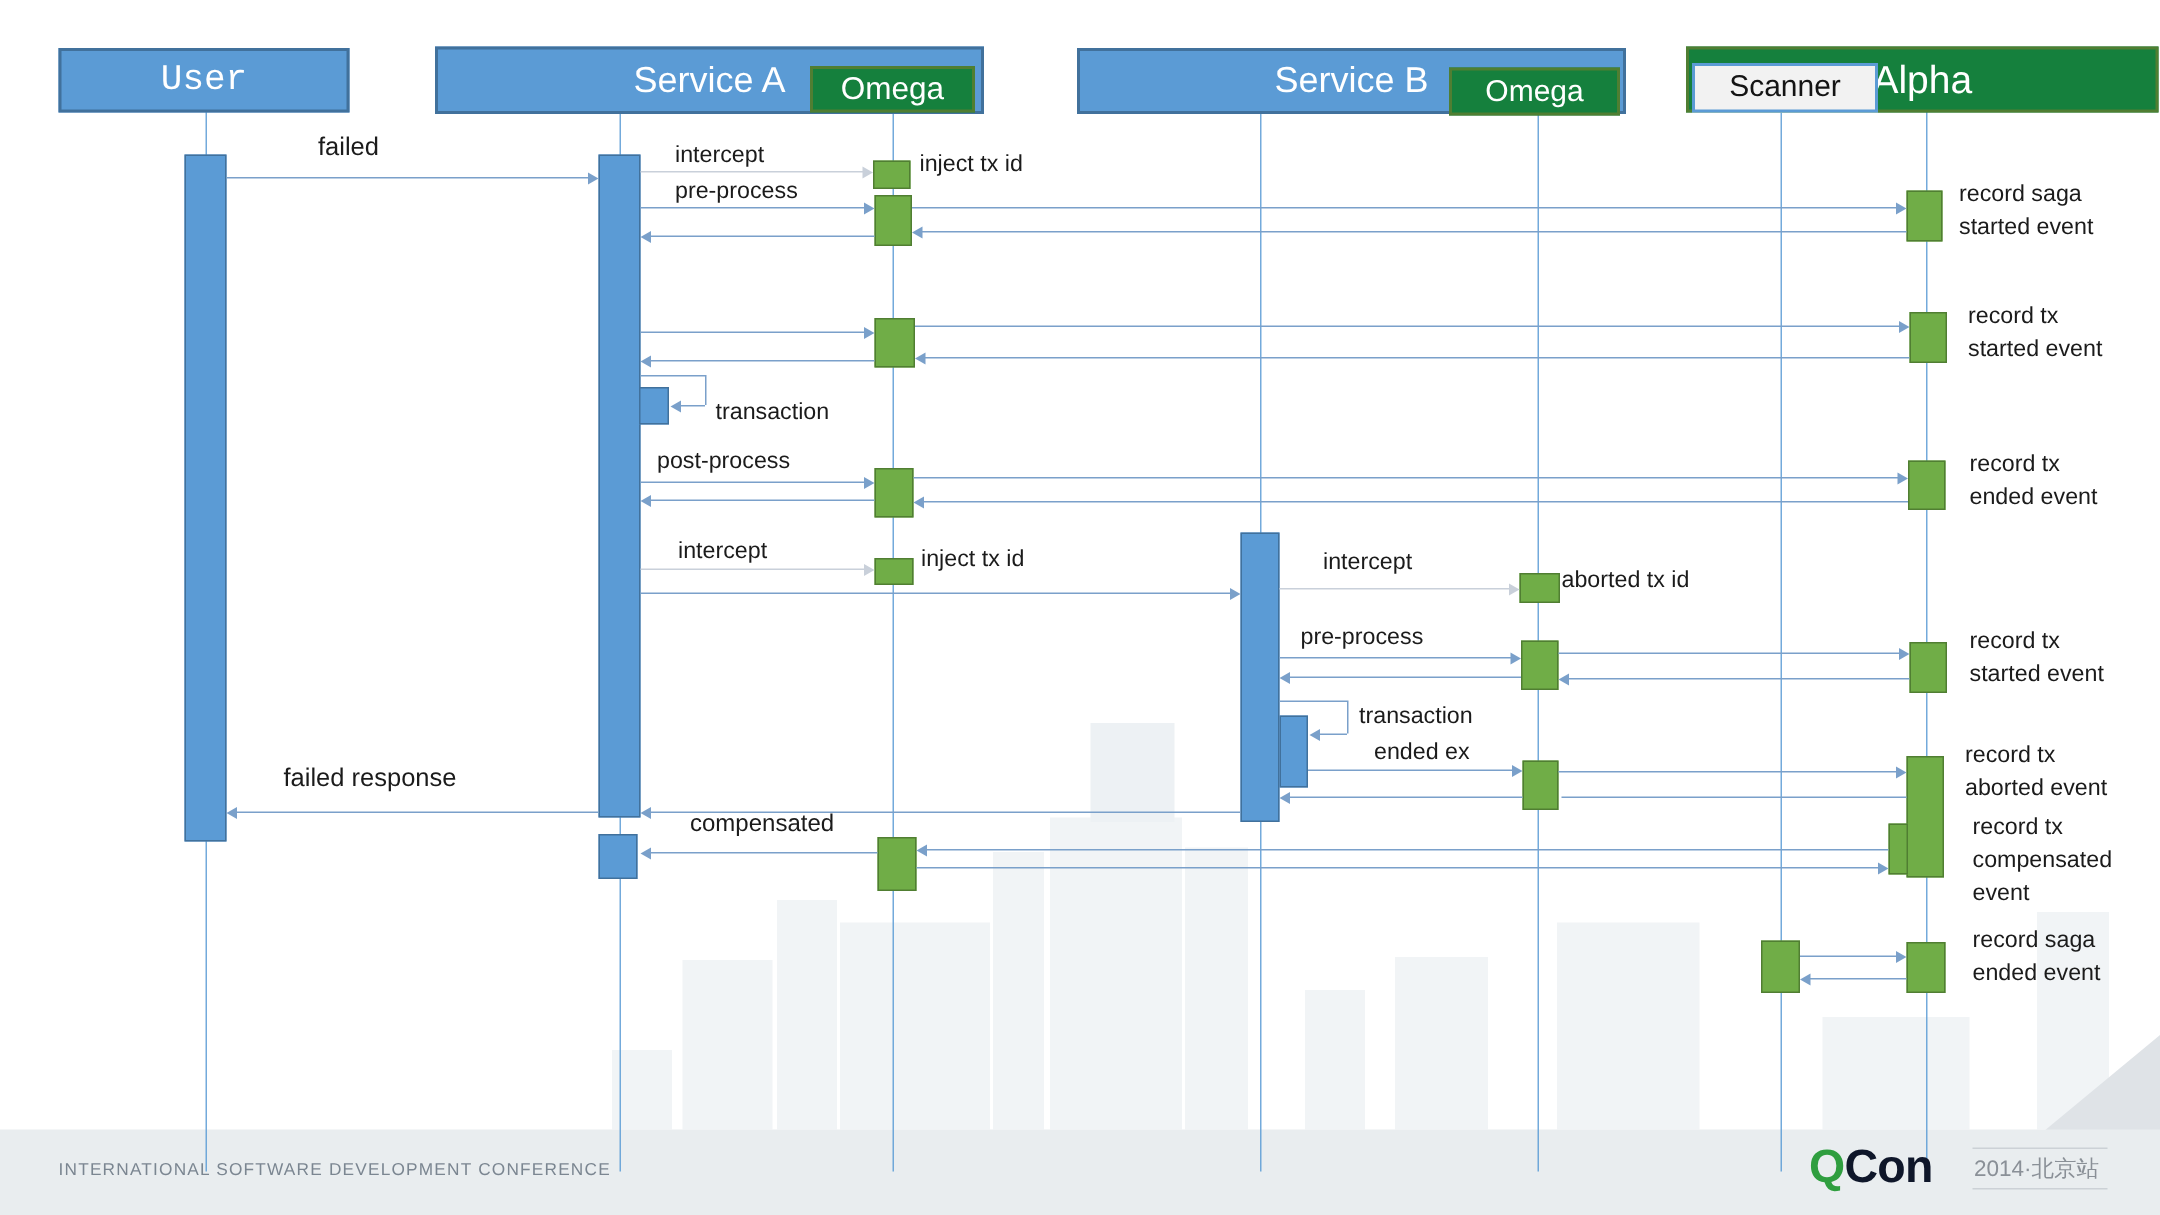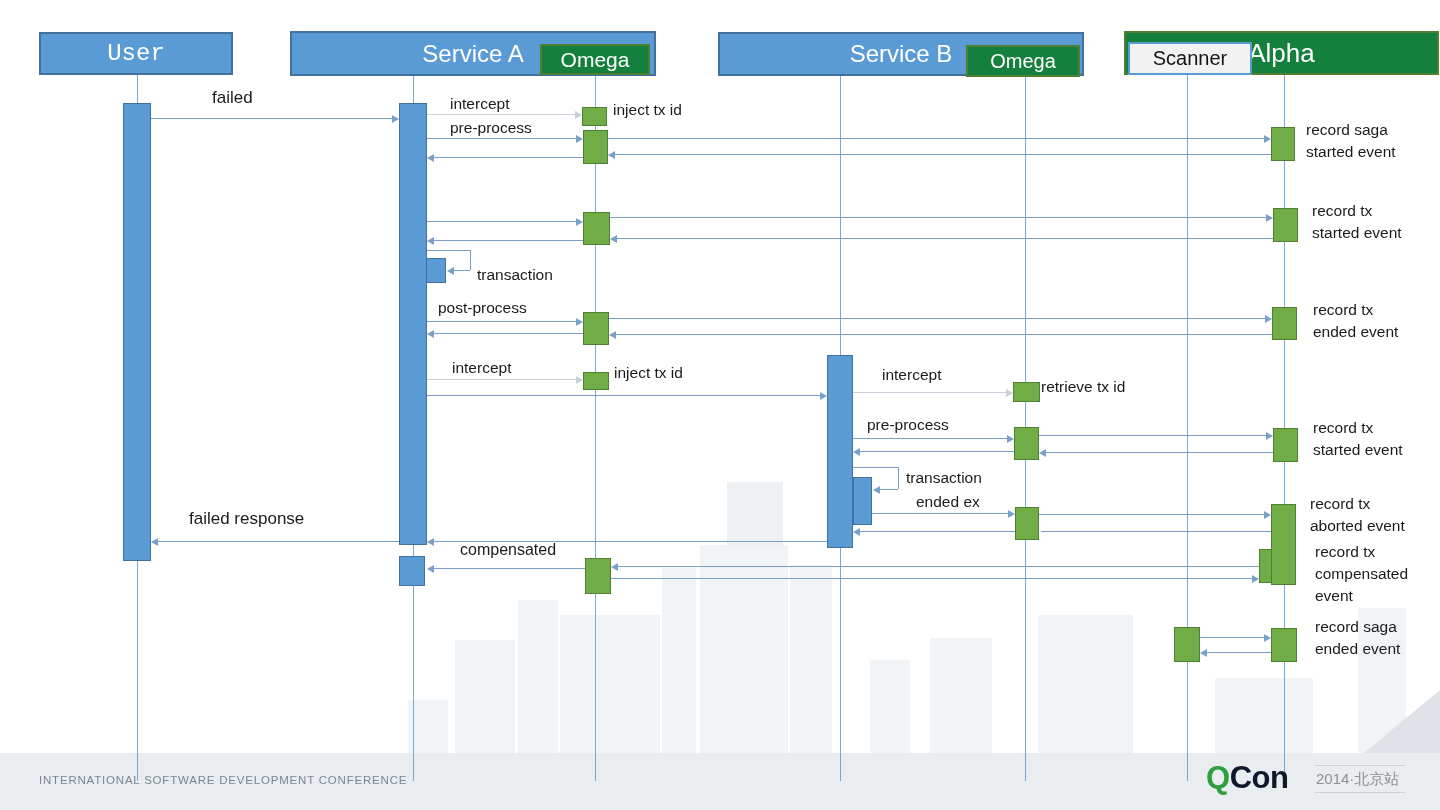--- a/index.html
+++ b/index.html
@@ -187,21 +187,21 @@
 started event</div>
       <div class="lbl" style="left: 1312px; top: 200px;">record tx
 started event</div>
       <div class="lbl" style="left: 477px; top: 264px;">transaction</div>
       <div class="lbl" style="left: 438px; top: 297px;">post-process</div>
       <div class="lbl" style="left: 1313px; top: 299px;">record tx
 ended event</div>
       <div class="lbl" style="left: 452px; top: 357px;">intercept</div>
       <div class="lbl" style="left: 614px; top: 362px;">inject tx id</div>
       <div class="lbl" style="left: 882px; top: 364px;">intercept</div>
-      <div class="lbl" style="left: 1041px; top: 376px;">retrieve tx id</div>
+      <div class="lbl" style="left: 1041px; top: 376px;">aborted tx id</div>
       <div class="lbl" style="left: 867px; top: 414px;">pre-process</div>
       <div class="lbl" style="left: 1313px; top: 417px;">record tx
 started event</div>
       <div class="lbl" style="left: 906px; top: 467px;">transaction</div>
       <div class="lbl" style="left: 916px; top: 491px;">ended ex</div>
       <div class="lbl" style="left: 1310px; top: 493px;">record tx
 aborted event</div>
       <div class="lbl" style="left: 1315px; top: 541px;">record tx
 compensated
 event</div>

